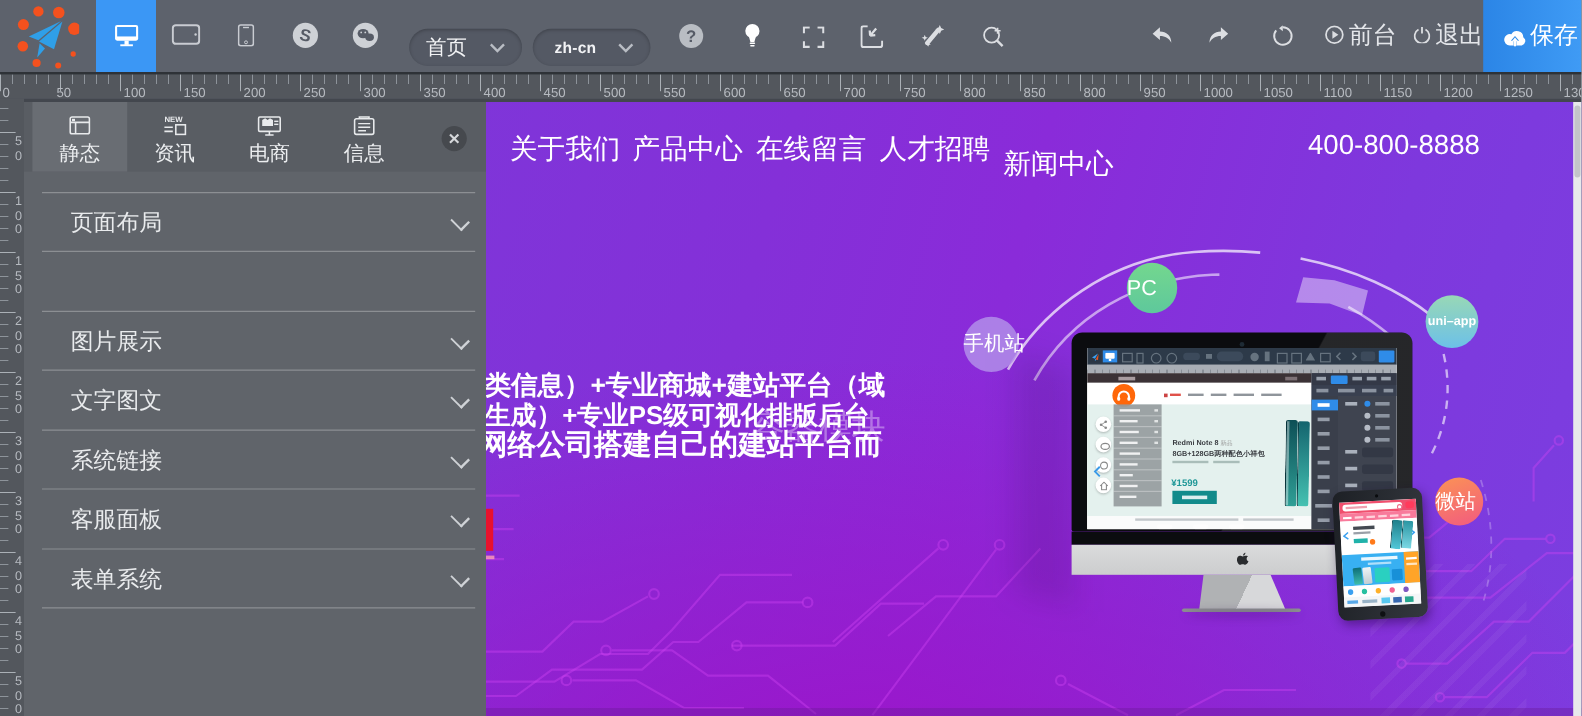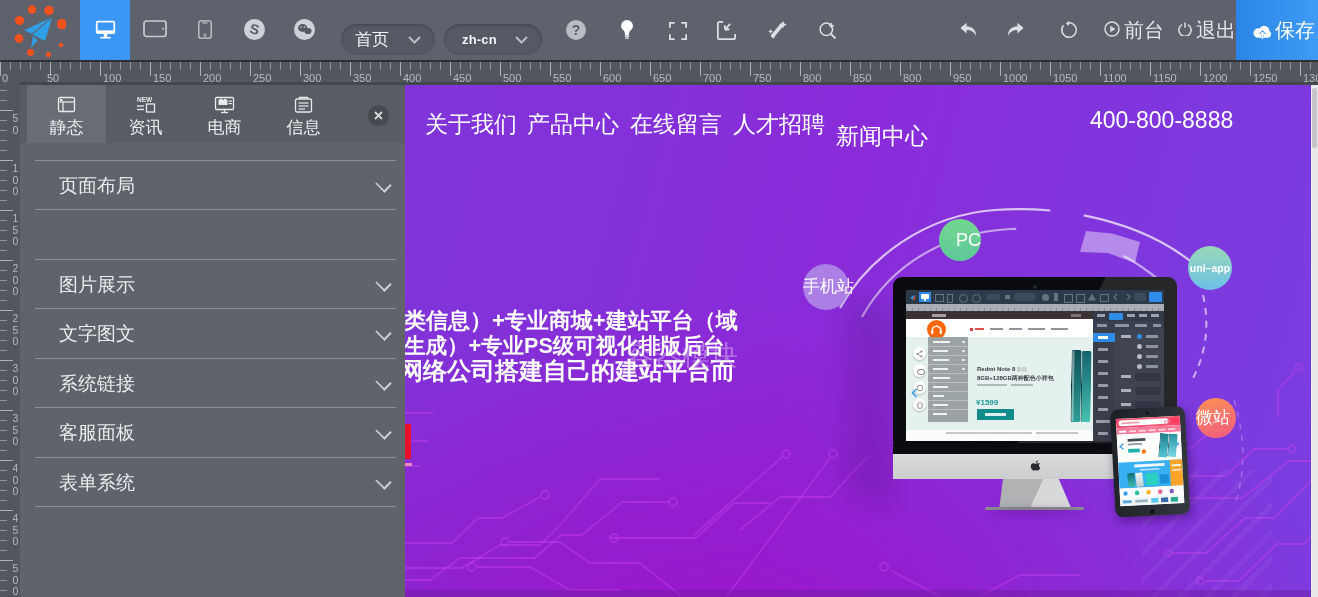--- a/index.html
+++ b/index.html
@@ -353,21 +353,21 @@
 
         <div class="abs" style="left:0;top:85px;width:72px;height:9px;background:#f4f6f8;"></div>
         <div class="abs" style="left:3px;top:88px;width:10px;height:2.5px;background:#58a8e8;"></div>
         <div class="abs" style="left:17px;top:88px;width:14px;height:2.5px;background:#9ab4c8;"></div>
         <div class="abs" style="left:35px;top:87px;width:8px;height:5px;background:#58c8f0;"></div>
         <div class="abs" style="left:46px;top:87px;width:8px;height:5px;background:#3868b0;"></div>
         <div class="abs" style="left:57px;top:87px;width:8px;height:5px;background:#28a890;"></div>
       </div>
     </div>
 
-    <div class="abs" style="left:939px;top:219px;width:42px;height:42px;border-radius:50%;background:linear-gradient(180deg,#74d78e,#5ec89c);z-index:6;color:#fff;font-size:18px;text-align:right;line-height:42px;">PC</div>
+    <div class="abs" style="left:939px;top:219px;width:42px;height:42px;border-radius:50%;background:linear-gradient(180deg,#74d78e,#5ec89c);z-index:6;color:#fff;font-size:18px;text-align:left;line-height:42px;">PC</div>
     <div class="abs" style="left:803px;top:264px;width:46px;height:46px;border-radius:50%;background:rgba(178,142,233,.85);z-index:6;color:#fff;font-size:17px;text-align:center;line-height:46px;white-space:nowrap;">手机站</div>
     <div class="abs" style="left:1188px;top:246px;width:44px;height:44px;border-radius:50%;background:linear-gradient(180deg,#98d8b6,#6cc0e8);z-index:6;color:#fff;font-size:10.5px;font-weight:bold;text-align:center;line-height:44px;white-space:nowrap;">uni–app</div>
     <div class="abs" style="left:1196px;top:398px;width:40px;height:40px;border-radius:50%;background:linear-gradient(160deg,#fb9355,#f25a80);z-index:6;color:#fff;font-size:17px;line-height:40px;">微站</div>
   </div>
   <div id="panel">
     <div id="tabstrip">
       <div class="tab active" style="left:7px;">
         <svg class="ticon" width="79" height="20" viewBox="0 0 79 20">
             <g stroke="#e8eaec" fill="none" stroke-width="1.3">
               <rect x="31.5" y="2.5" width="16" height="14" rx="1.5"></rect>

